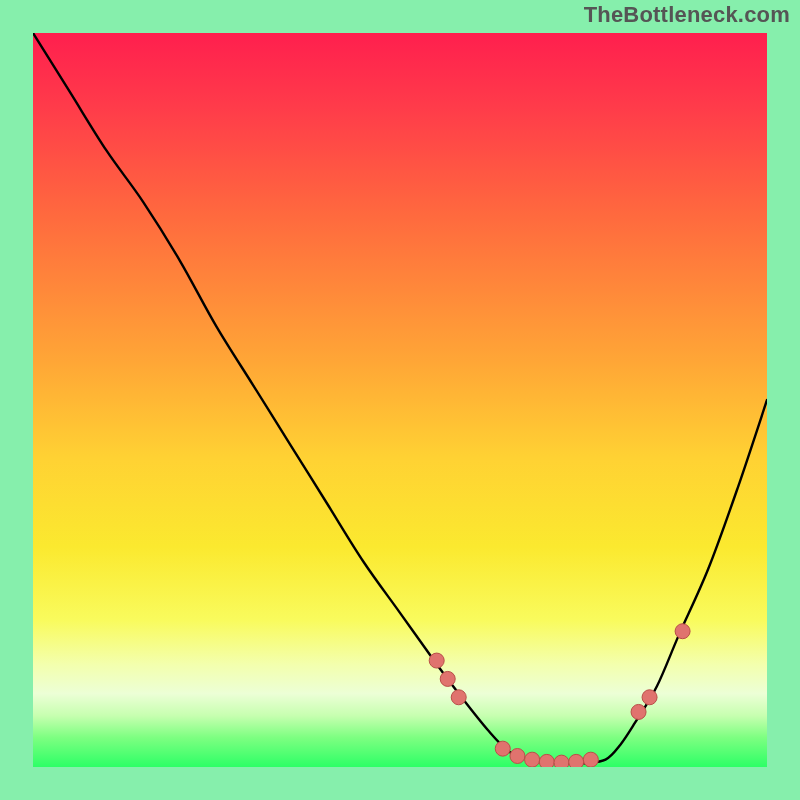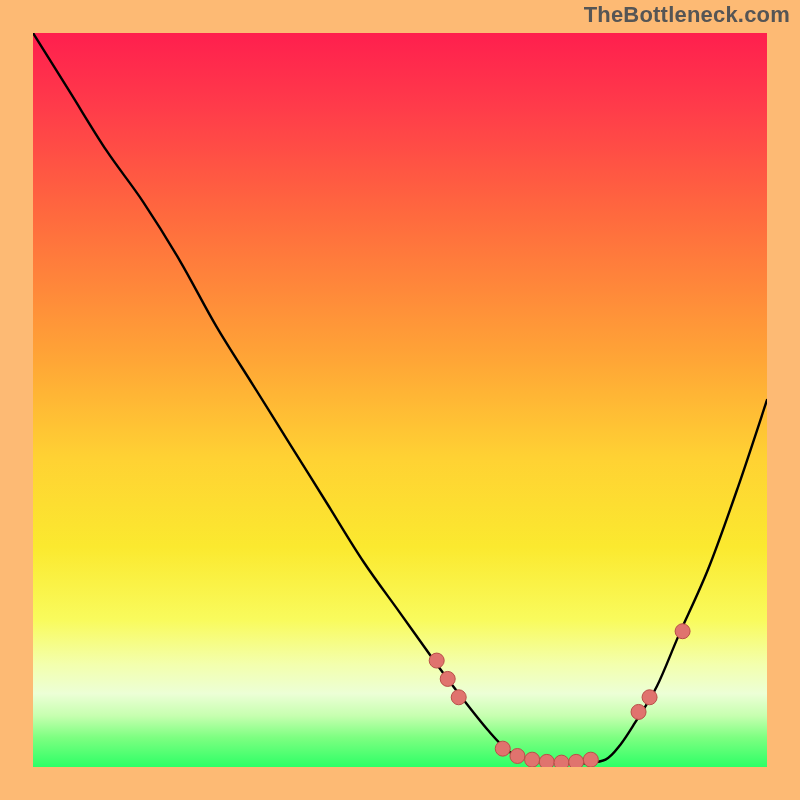--- a/index.html
+++ b/index.html
@@ -8,21 +8,21 @@
     width: 800px;
     height: 800px;
     background: #000;
     overflow: hidden;
     font-family: Arial, Helvetica, sans-serif;
   }
   .frame {
     position: relative;
     width: 800px;
     height: 800px;
-    background: #fdba74;
+    background: #86efac;
   }
   .attribution {
     position: absolute;
     top: 2px;
     right: 10px;
     color: #555;
     font-size: 22px;
     font-weight: 600;
     letter-spacing: 0.2px;
     z-index: 30;

